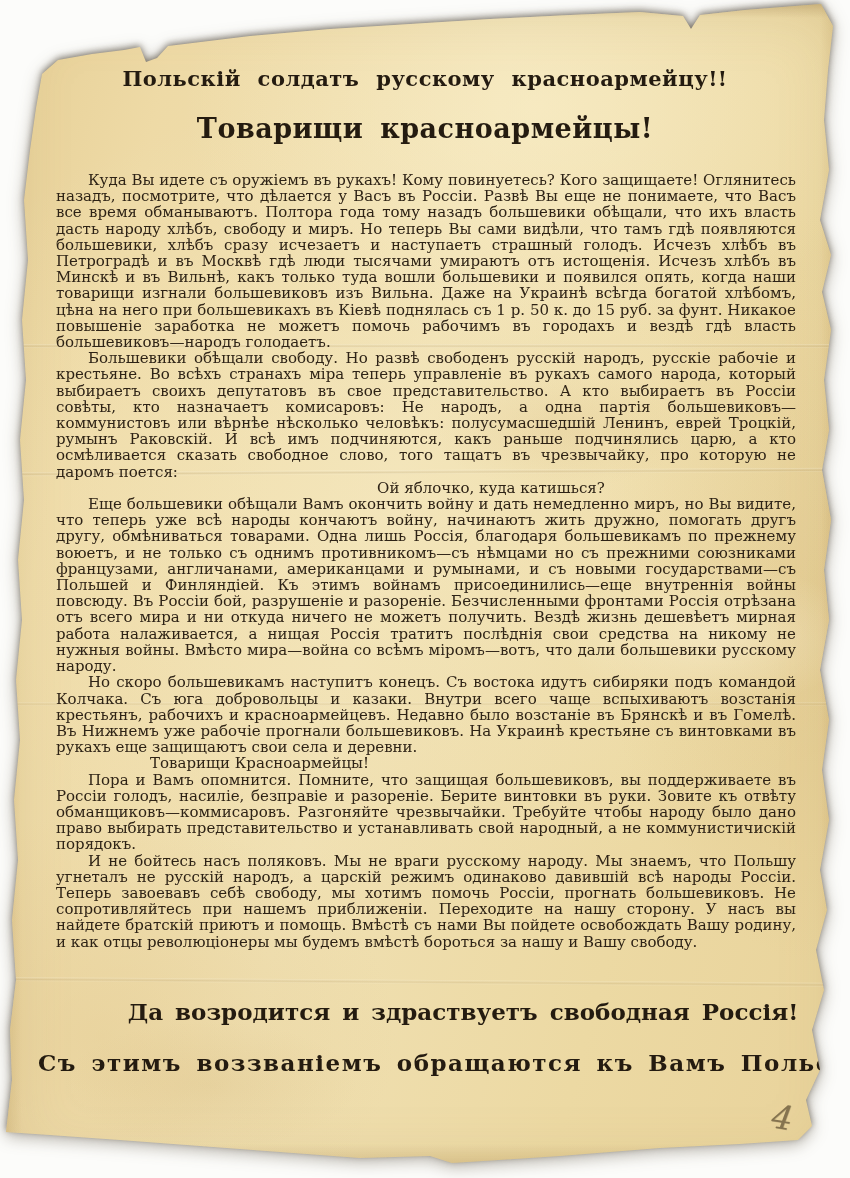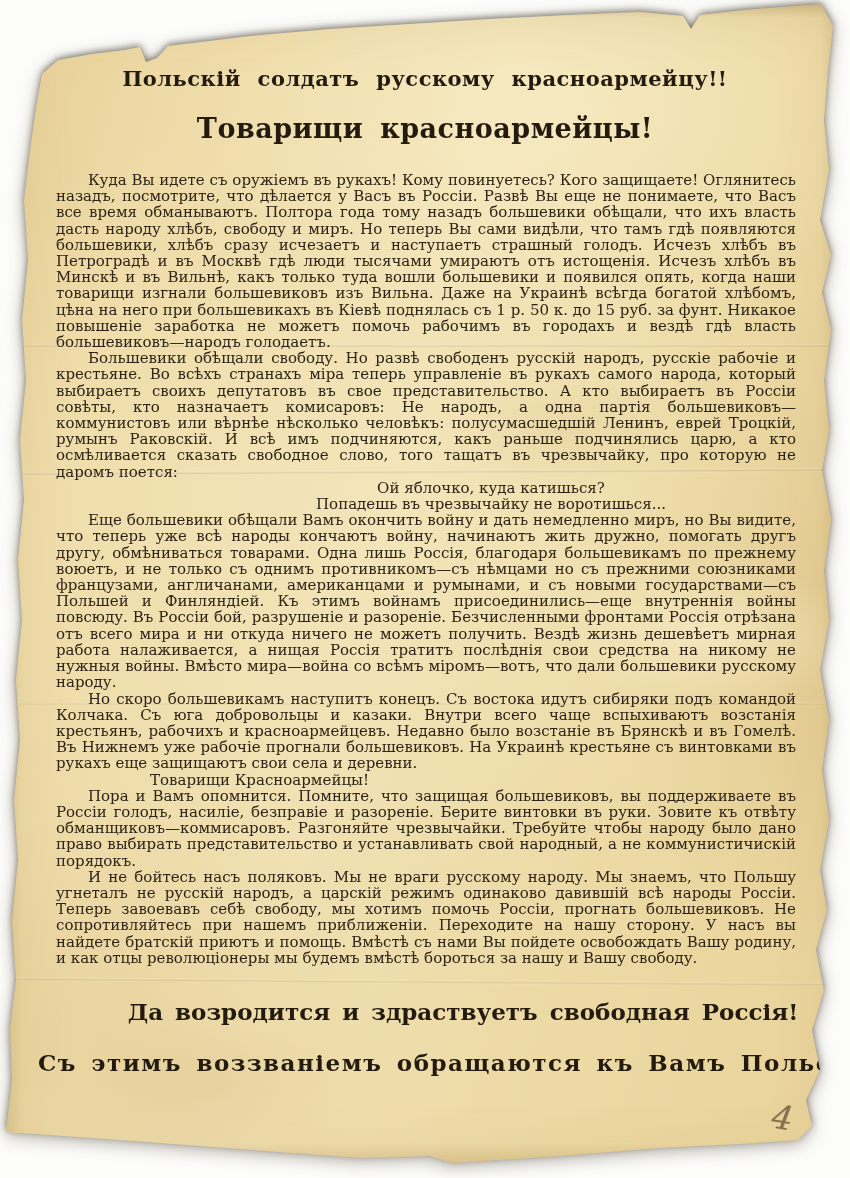--- a/index.html
+++ b/index.html
@@ -103,21 +103,20 @@
     <div class="stain st3"></div>
 
     <h1 class="doc-title">Польскій солдатъ русскому красноармейцу!!</h1>
     <h2 class="doc-subtitle">Товарищи красноармейцы!</h2>
 
     <div class="body-text">
       <p class="para">Куда Вы идете съ оружіемъ въ рукахъ! Кому повинуетесь? Кого защищаете! Оглянитесь назадъ, посмотрите, что дѣлается у Васъ въ Россіи. Развѣ Вы еще не понимаете, что Васъ все время обманываютъ. Полтора года тому назадъ большевики обѣщали, что ихъ власть дасть народу хлѣбъ, свободу и миръ. Но теперь Вы сами видѣли, что тамъ гдѣ появляются большевики, хлѣбъ сразу исчезаетъ и наступаетъ страшный голодъ. Исчезъ хлѣбъ въ Петроградѣ и въ Москвѣ гдѣ люди тысячами умираютъ отъ истощенія. Исчезъ хлѣбъ въ Минскѣ и въ Вильнѣ, какъ только туда вошли большевики и появился опять, когда наши товарищи изгнали большевиковъ изъ Вильна. Даже на Украинѣ всѣгда богатой хлѣбомъ, цѣна на него при большевикахъ въ Кіевѣ поднялась съ 1 р. 50 к. до 15 руб. за фунт. Никакое повышеніе заработка не можетъ помочь рабочимъ въ городахъ и вездѣ гдѣ власть большевиковъ—народъ голодаетъ.</p>
       <p class="para">Большевики обѣщали свободу. Но развѣ свободенъ русскій народъ, русскіе рабочіе и крестьяне. Во всѣхъ странахъ міра теперь управленіе въ рукахъ самого народа, который выбираетъ своихъ депутатовъ въ свое представительство. А кто выбираетъ въ Россіи совѣты, кто назначаетъ комисаровъ: Не народъ, а одна партія большевиковъ—коммунистовъ или вѣрнѣе нѣсколько человѣкъ: полусумасшедшій Ленинъ, еврей Троцкій, румынъ Раковскій. И всѣ имъ подчиняются, какъ раньше подчинялись царю, а кто осмѣливается сказать свободное слово, того тащатъ въ чрезвычайку, про которую не даромъ поется:</p>
       <div class="poem">
         <div>Ой яблочко, куда катишься?</div>
-        <div>Попадешь въ чрезвычайку не воротишься...</div>
       </div>
       <p class="para">Еще большевики обѣщали Вамъ окончить войну и дать немедленно миръ, но Вы видите, что теперь уже всѣ народы кончаютъ войну, начинаютъ жить дружно, помогать другъ другу, обмѣниваться товарами. Одна лишь Россія, благодаря большевикамъ по прежнему воюетъ, и не только съ однимъ противникомъ—съ нѣмцами но съ прежними союзниками французами, англичанами, американцами и румынами, и съ новыми государствами—съ Польшей и Финляндіей. Къ этимъ войнамъ присоединились—еще внутреннія войны повсюду. Въ Россіи бой, разрушеніе и разореніе. Безчисленными фронтами Россія отрѣзана отъ всего мира и ни откуда ничего не можетъ получить. Вездѣ жизнь дешевѣетъ мирная работа налаживается, а нищая Россія тратитъ послѣднія свои средства на никому не нужныя войны. Вмѣсто мира—война со всѣмъ міромъ—вотъ, что дали большевики русскому народу.</p>
       <p class="para">Но скоро большевикамъ наступитъ конецъ. Съ востока идутъ сибиряки подъ командой Колчака. Съ юга добровольцы и казаки. Внутри всего чаще вспыхиваютъ возстанія крестьянъ, рабочихъ и красноармейцевъ. Недавно было возстаніе въ Брянскѣ и въ Гомелѣ. Въ Нижнемъ уже рабочіе прогнали большевиковъ. На Украинѣ крестьяне съ винтовками въ рукахъ еще защищаютъ свои села и деревни.</p>
       <p class="subhead">Товарищи Красноармейцы!</p>
       <p class="para">Пора и Вамъ опомнится. Помните, что защищая большевиковъ, вы поддерживаете въ Россіи голодъ, насиліе, безправіе и разореніе. Берите винтовки въ руки. Зовите къ отвѣту обманщиковъ—коммисаровъ. Разгоняйте чрезвычайки. Требуйте чтобы народу было дано право выбирать представительство и устанавливать свой народный, а не коммунистичискій порядокъ.</p>
       <p class="para">И не бойтесь насъ поляковъ. Мы не враги русскому народу. Мы знаемъ, что Польшу угнеталъ не русскій народъ, а царскій режимъ одинаково давившій всѣ народы Россіи. Теперь завоевавъ себѣ свободу, мы хотимъ помочь Россіи, прогнать большевиковъ. Не сопротивляйтесь при нашемъ приближеніи. Переходите на нашу сторону. У насъ вы найдете братскій приютъ и помощь. Вмѣстѣ съ нами Вы пойдете освобождать Вашу родину, и как отцы революціонеры мы будемъ вмѣстѣ бороться за нашу и Вашу свободу.</p>
     </div>
 
     <div class="slogans">
       <p class="slogan s1">Да возродится и здраствуетъ свободная Россія!</p>

